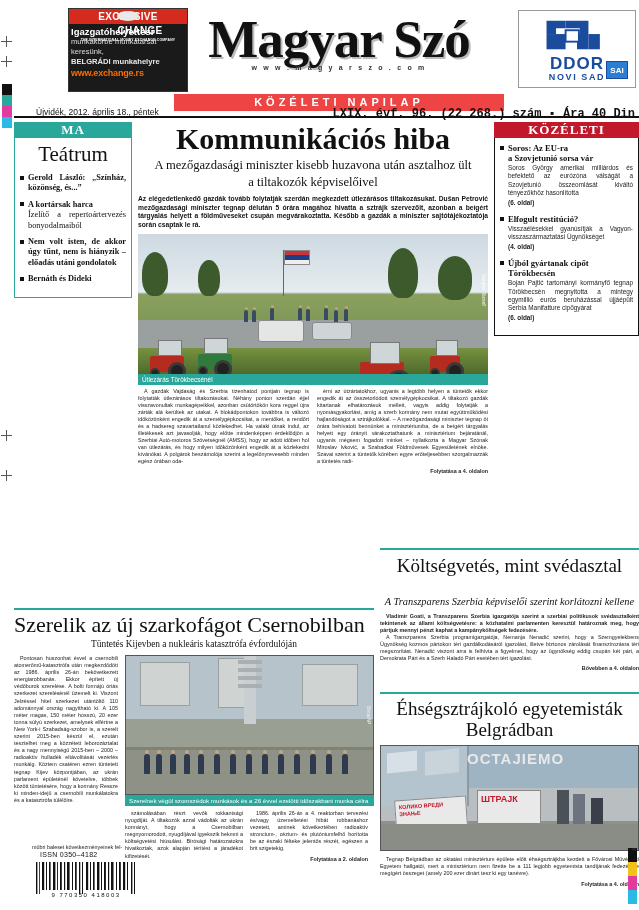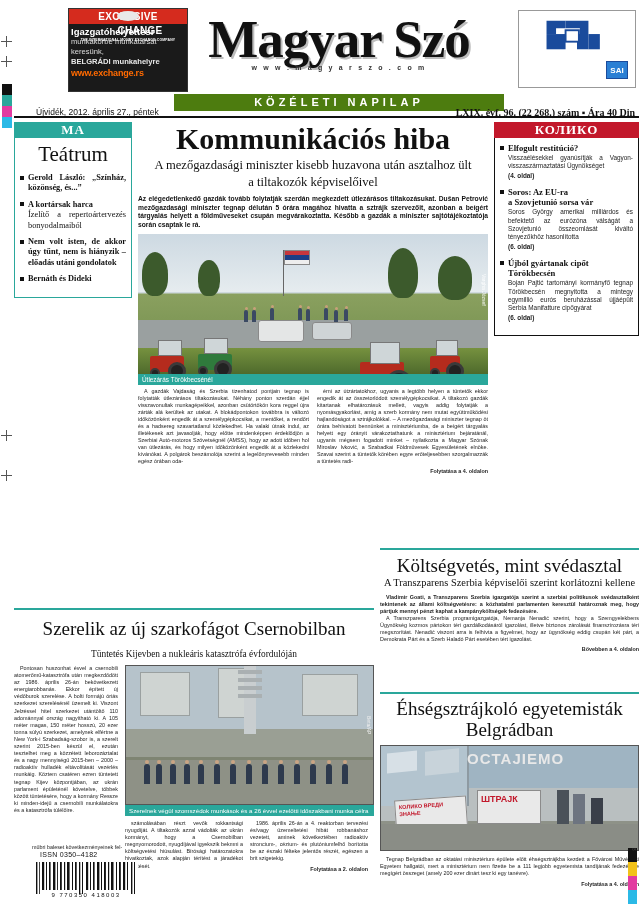--- a/index.html
+++ b/index.html
@@ -52,21 +52,21 @@
     font-family:"Liberation Serif", serif; font-weight:bold; font-size:53px;
     line-height:54px; letter-spacing:-1px; color:#111;
     text-shadow:2px 2px 0 #bdbdbd;
   }
   .masthead .url {
     font-family:"Liberation Sans", sans-serif; font-size:7px; font-weight:bold;
     letter-spacing:2.2px; color:#333; margin-top:-2px;
   }
   .napilap {
     position:absolute; left:160px; top:88px; width:330px; height:17px;
-    background:#4d7c0f; color:#fff; text-align:center;
+    background:#ef4444; color:#fff; text-align:center;
     font-family:"Liberation Sans", sans-serif; font-weight:bold;
     font-size:11px; letter-spacing:4px; line-height:17px;
   }
   .ddor {
     position:absolute; left:504px; top:4px; width:118px; height:78px;
     background:#fff; border:1px solid #999; padding:4px;
   }
   .ddor-mark { width:100%; height:40px; display:block; }
   .ddor-text { text-align:center; font-family:"Liberation Sans", sans-serif;
                font-weight:bold; color:#1a4b9c; }
@@ -75,22 +75,22 @@
   .ddor-sai { position:absolute; right:7px; bottom:8px; width:22px; height:18px;
               background:#2a7fd4; border:1px solid #1a4b9c; color:#fff;
               font-family:"Liberation Sans", sans-serif; font-size:8px; font-weight:bold;
               text-align:center; line-height:18px; }
 
   .dateline {
     position:absolute; left:22px; top:101px; font-family:"Liberation Sans", sans-serif;
     font-size:8.5px; color:#111;
   }
   .issueline {
-    position:absolute; right:4px; top:101px; font-family:Liberation Serif, serif;
-    font-size:10px; color:#111; font-weight:bold;
+    position:absolute; right:4px; top:101px; font-family:Liberation Mono, monospace;
+    font-size:12px; color:#111; font-weight:bold;
   }
   .hrule { position:absolute; left:14px; top:116px; width:625px; height:1.5px; background:#111; }
 
   
   .lcol { position:absolute; left:14px; top:122px; width:118px; }
   .ma-bar {
     background:#2aa79b; color:#fff; text-align:center;
     font-family:"Liberation Serif", serif; font-weight:bold; font-size:13px;
     letter-spacing:1px; height:16px; line-height:16px;
   }
@@ -172,29 +172,29 @@
   .tmlist li .sq { position:absolute; left:0; top:2.5px; width:4px; height:4px; background:#111; }
   .tmlist .hd { font-weight:bold; font-size:8.6px; line-height:10px; display:block; }
   .tmlist .bd { font-family:"Liberation Sans", sans-serif; font-size:6.4px; line-height:8.4px;
                 display:block; text-align:justify; margin-top:1px; color:#1d1d1d; }
   .tmlist .bd b { font-weight:bold; }
 
   
   .kolt { position:absolute; left:380px; top:548px; width:259px; }
   .kolt .rule { height:2px; background:#2aa79b; margin-bottom:5px; }
   .kolt h2 { margin:0; text-align:center; font-size:19px; line-height:21px; font-weight:normal; }
-  .kolt .deck { text-align:center; font-size:10.4px; line-height:13px; margin-top:0; }
+  .kolt .deck { text-align:center; font-size:10.4px; line-height:13px; margin-top:19px;font-style:italic; }
   .kolt .body { font-family:"Liberation Sans", sans-serif; font-size:5.4px; line-height:7px;
                 text-align:justify; margin-top:5px; color:#1d1d1d; }
   .kolt .body p { margin:0; text-indent:6px; }
 
   
   .cser { position:absolute; left:14px; top:608px; width:360px; }
   .cser .rule { height:2px; background:#2aa79b; margin-bottom:4px; }
-  .cser h2 { margin:8px; text-align:center; font-size:19px; line-height:22px; font-weight:normal; }
+  .cser h2 { margin:0; font-size:22px; line-height:22px; font-weight:normal; }
   .cser .deck { text-align:center; font-size:9.4px; line-height:12px; margin-top:2px; }
   .cser .flow { display:flex; gap:7px; margin-top:5px; }
   .cser .colA { width:104px; font-family:"Liberation Sans", sans-serif; font-size:5.4px;
                 line-height:7.1px; text-align:justify; color:#1d1d1d; }
   .cser .colA p { margin:0; text-indent:6px; }
   .cser .photo { width:249px; height:140px; position:relative; overflow:hidden;
                  border:1px solid #555;
                  background:linear-gradient(#b6c3cb 0 46%, #9a9f94 46% 66%, #7e8472 66% 100%); }
   .ph-road { position:absolute; left:0; bottom:0; width:100%; height:44px; background:#8e9186; }
   .ph-bld { position:absolute; background:#cfd4d2; border:1px solid #9aa0a0; }
@@ -279,24 +279,28 @@
 
     <div class="ddor">
       <svg class="ddor-mark" viewBox="0 0 100 42">
         <path d="M18 6 h20 v8 h-10 v6 h-10 z" fill="#1a4b9c"></path>
         <path d="M38 6 h24 l0 14 h-9 l0 -6 h-15 z" fill="#1a4b9c"></path>
         <path d="M18 20 h20 v16 h-20 z" fill="#1a4b9c"></path>
         <path d="M40 20 h22 v16 h-12 v-8 h-10 z" fill="#1a4b9c"></path>
         <rect x="38" y="16" width="14" height="12" fill="#ffffff" stroke="#1a4b9c" stroke-width="2"></rect>
         <path d="M62 20 h12 v16 h-12 z" fill="#1a4b9c"></path>
       </svg>
+      <div class="ddor-text">
+        <div class="d1">DDOR</div>
+        <div class="d2">NOVI SAD</div>
+      </div>
       <div class="ddor-sai">SAI</div>
     </div>
 
-    <div class="dateline">Újvidék, 2012. április 27., péntek</div>
+    <div class="dateline">Újvidék, 2012. április 18., péntek</div>
     <div class="issueline">LXIX. évf. 96. (22 268.) szám ▪ Ára 40 Din</div>
   </div>
   <div class="hrule"></div>
 
   <div class="lcol">
     <div class="ma-bar">MA</div>
     <div class="teatrum-box">
       <div class="teatrum-title">Teátrum</div>
       <ul class="tlist">
         <li><span class="sq"></span>
@@ -377,35 +381,35 @@
       <div class="c">
         <p>érni az útzártatokhoz, ugyanis a legtöbb helyen a tüntetők ekkor engedik át az összetorlódott személygépkocsikat. A tiltakozó gazdák kitartanak elhatározásuk mellett, vagyis addig folytatják a nyomásgyakorlást, amíg a szerb kormány nem mutat együttműködési hajlandóságot a sztrájkolókkal.
 – A mezőgazdasági miniszter tegnap öt órára behívatott bennünket a minisztériumba, de a beígért tárgyalás helyett egy órányit várakoztathatunk a minisztérium bejáratánál, ugyanis mégsem fogadott minket – nyilatkozta a Magyar Szónak Miroslav Ivković, a Szabadkai Földművesek Egyesületének elnöke.
 Szavai szerint a tüntetők körében egyre erőteljesebben szorgalmazzák a tüntetés radi-</p>
         <div class="cont">Folytatása a 4. oldalon</div>
       </div>
     </div>
   </div>
 
   <div class="rcol">
-    <div class="temaink-bar">КОЛИКО</div>
+    <div class="temaink-bar">KÖZÉLETI</div>
     <div class="temaink-box">
       <ul class="tmlist">
-        <li>
-            <span class="sq"></span>
-          <span class="hd">Elfogult restitúció?</span>
-          <span class="bd">Visszaélésekkel gyanúsítják a Vagyon-visszaszármaztatási Ügynökséget</span>
-          <span class="bd" style="text-align:left"><b>(4. oldal)</b></span>
-        </li>
         <li>
             <span class="sq"></span>
           <span class="hd">Soros: Az EU-ra</span>
           <span class="hd">a Szovjetunió sorsa vár</span>
           <span class="bd">Soros György amerikai milliárdos és befektető az eurózóna válságát a Szovjetunió összeomlását kiváltó tényezőkhöz hasonlította</span>
           <span class="bd" style="text-align:left"><b>(6. oldal)</b></span>
+        </li>
+        <li>
+            <span class="sq"></span>
+          <span class="hd">Elfogult restitúció?</span>
+          <span class="bd">Visszaélésekkel gyanúsítják a Vagyon-visszaszármaztatási Ügynökséget</span>
+          <span class="bd" style="text-align:left"><b>(4. oldal)</b></span>
         </li>
         <li>
             <span class="sq"></span>
           <span class="hd">Újból gyártanak cipőt</span>
           <span class="hd">Törökbecsén</span>
           <span class="bd">Bojan Pajtić tartományi kormányfő tegnap Törökbecsén megnyitotta a mintegy egymillió eurós beruházással újjáépült Serbia Manifatture cipőgyárat</span>
           <span class="bd" style="text-align:left"><b>(6. oldal)</b></span>
         </li>
       </ul>
     </div>

